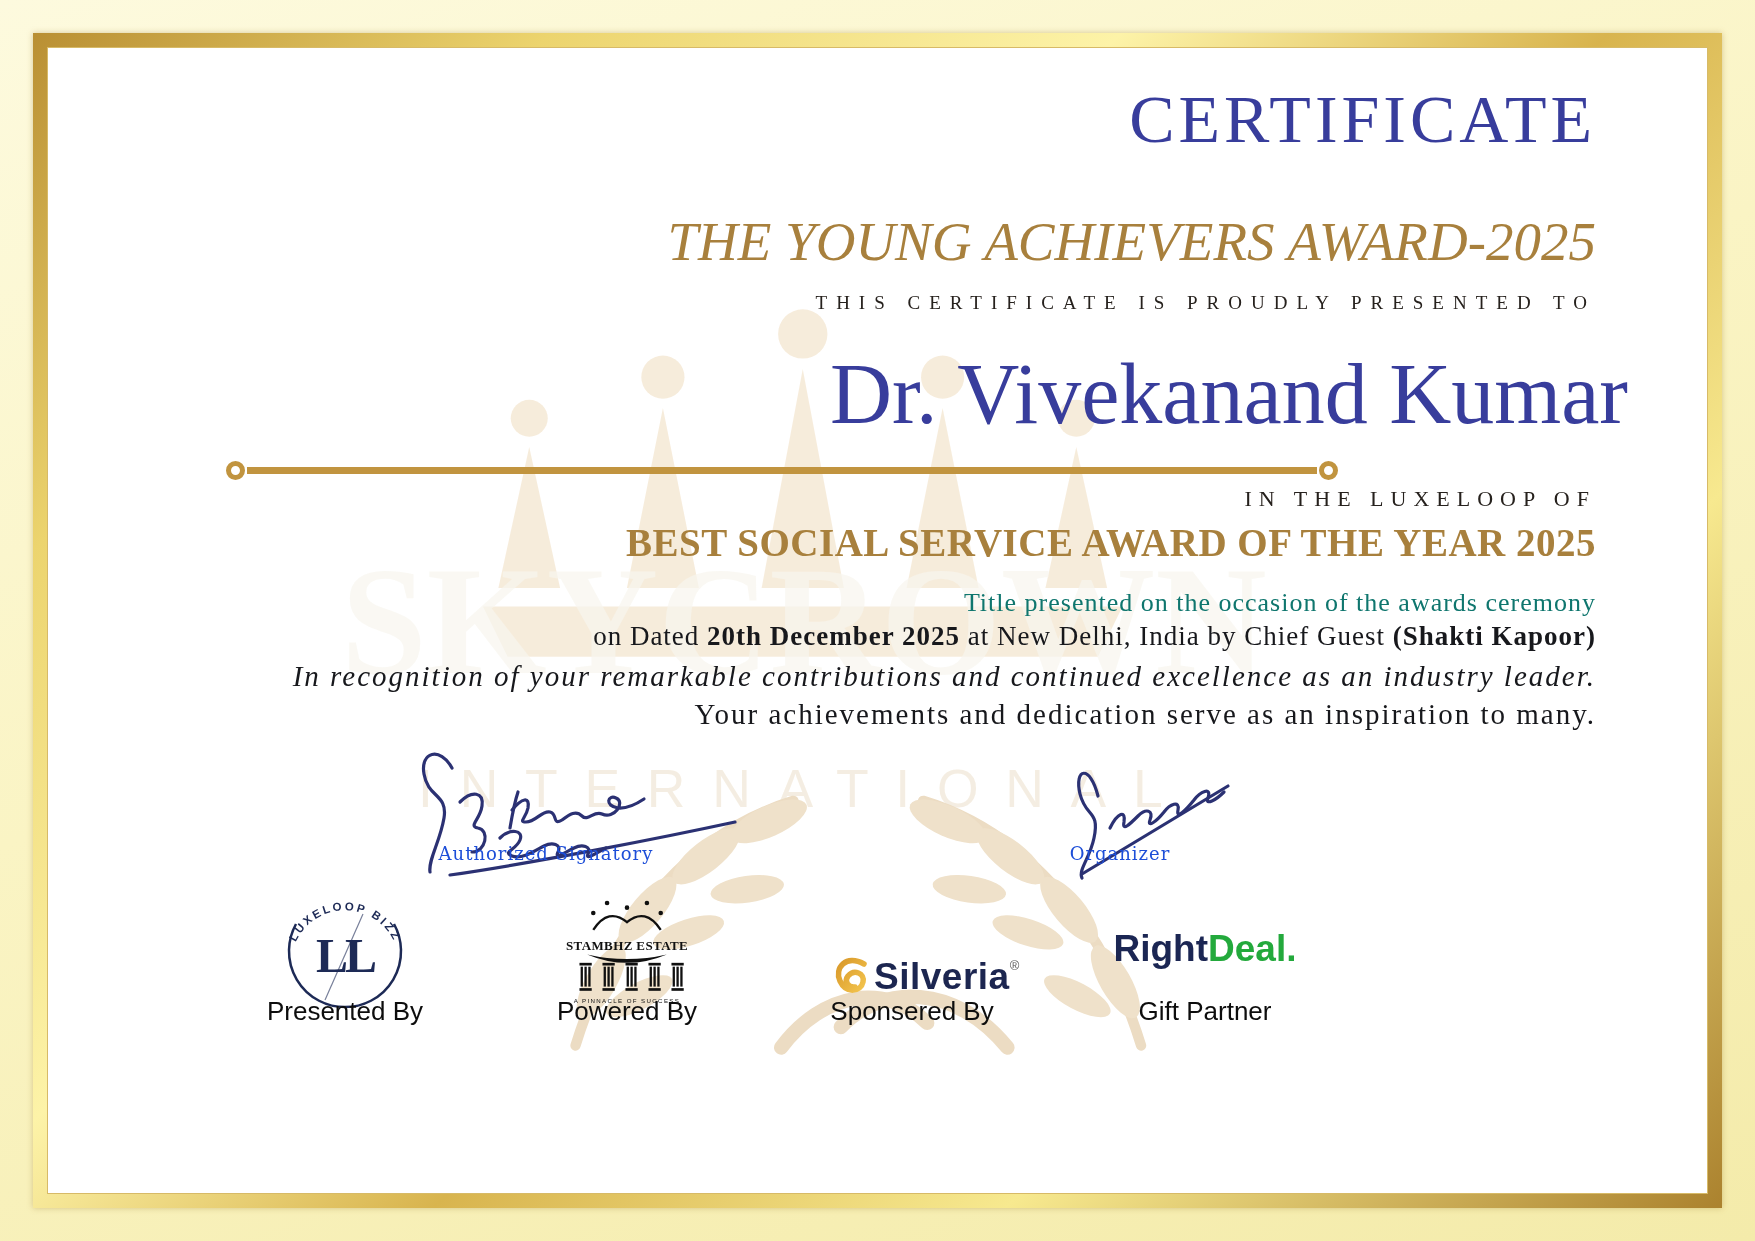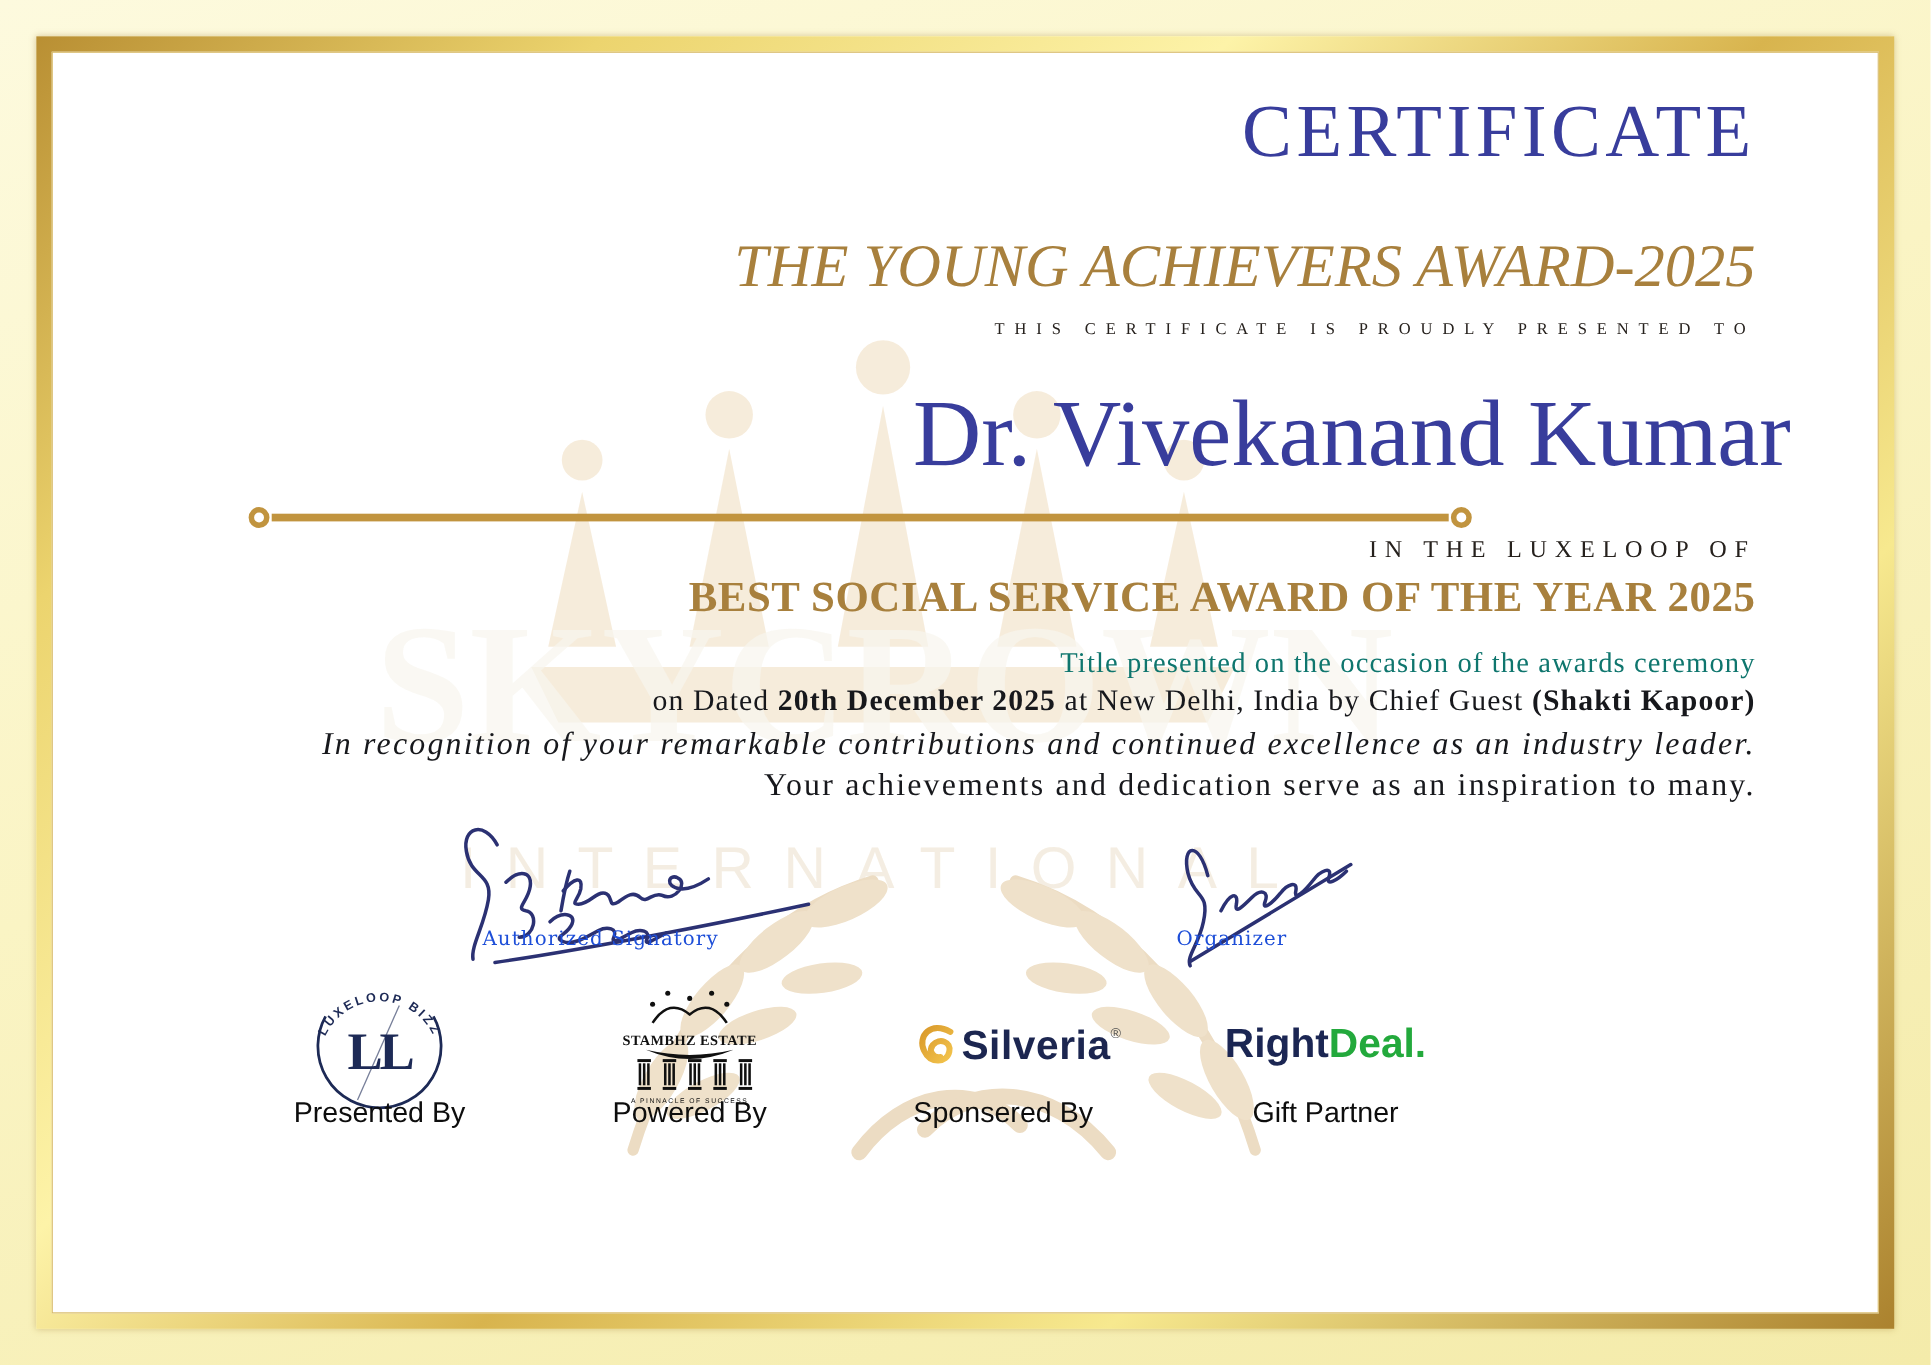--- a/index.html
+++ b/index.html
@@ -16,21 +16,21 @@
   }
   .cert-inner{
     position:absolute;inset:47px;background:#ffffff;
     border:1.5px solid #d7ba67;
   }
   .wm{position:absolute;inset:0;pointer-events:none;}
   
   .line{position:absolute;left:0;width:1564px;text-align:right;white-space:nowrap;margin-left:32px;}
   .cert-title{top:80px;font-size:68px;letter-spacing:4px;color:#383d9c;font-weight:500;}
   .award-title{top:210px;font-size:55px;color:#a8803d;font-weight:500;font-style:italic;}
-  .presented-line{top:292px;font-size:15px;letter-spacing:9px;color:#26211d;}
+  .presented-line{top:292px;font-size:19px;letter-spacing:9px;color:#26211d;}
   .recipient{top:344px;font-size:86px;color:#383d9c;padding-left:32px;}
   .divider{position:absolute;top:461px;left:226px;width:1112px;display:flex;align-items:center;}
   .divider .ring{width:9px;height:9px;border:5px solid #c1943f;border-radius:50%;background:#fff;flex:0 0 auto;}
   .divider .bar{flex:1;height:7px;background:#c1943f;margin:0 2px;}
   .category-label{top:486px;font-size:22px;letter-spacing:7px;color:#26211d;}
   .category{top:520px;font-size:39px;font-weight:bold;color:#a8803d;letter-spacing:.5px;}
   .occ1{top:588px;font-size:26px;color:#0f766e;letter-spacing:1px;}
   .occ2{top:621px;font-size:27px;color:#17181c;letter-spacing:1px;}
   .rec1{top:660px;font-size:29px;color:#17181c;letter-spacing:2px;font-style:italic;}
   .rec2{top:698px;font-size:29px;color:#17181c;letter-spacing:2px;}
@@ -42,21 +42,21 @@
   .sig-label.right{left:1020px;width:200px;}
   .sig-svg{position:absolute;}
   .sig-svg.left{left:390px;top:740px;}
   .sig-svg.right{left:1030px;top:752px;}
   .logo{position:absolute;}
   .role-label{
     position:absolute;top:996px;width:200px;text-align:center;
     font-family:"Liberation Sans",sans-serif;font-size:26px;color:#0d0d0d;white-space:nowrap;
   }
   .silveria{
-    position:absolute;left:828px;top:926px;display:flex;align-items:center;
+    position:absolute;left:828px;top:952px;display:flex;align-items:center;
     font-family:"Liberation Sans",sans-serif;
   }
   .silveria .word{font-size:37px;font-weight:600;color:#1c2650;letter-spacing:.5px;}
   .silveria .reg{font-size:13px;color:#555;vertical-align:top;position:relative;top:-12px;}
   .rightdeal{
     position:absolute;left:1095px;top:928px;width:220px;text-align:center;
     font-family:"Liberation Sans",sans-serif;font-size:37px;font-weight:bold;white-space:nowrap;
   }
   .rightdeal .rd-left{color:#1b2653;}
   .rightdeal .rd-right{color:#23a93c;}

